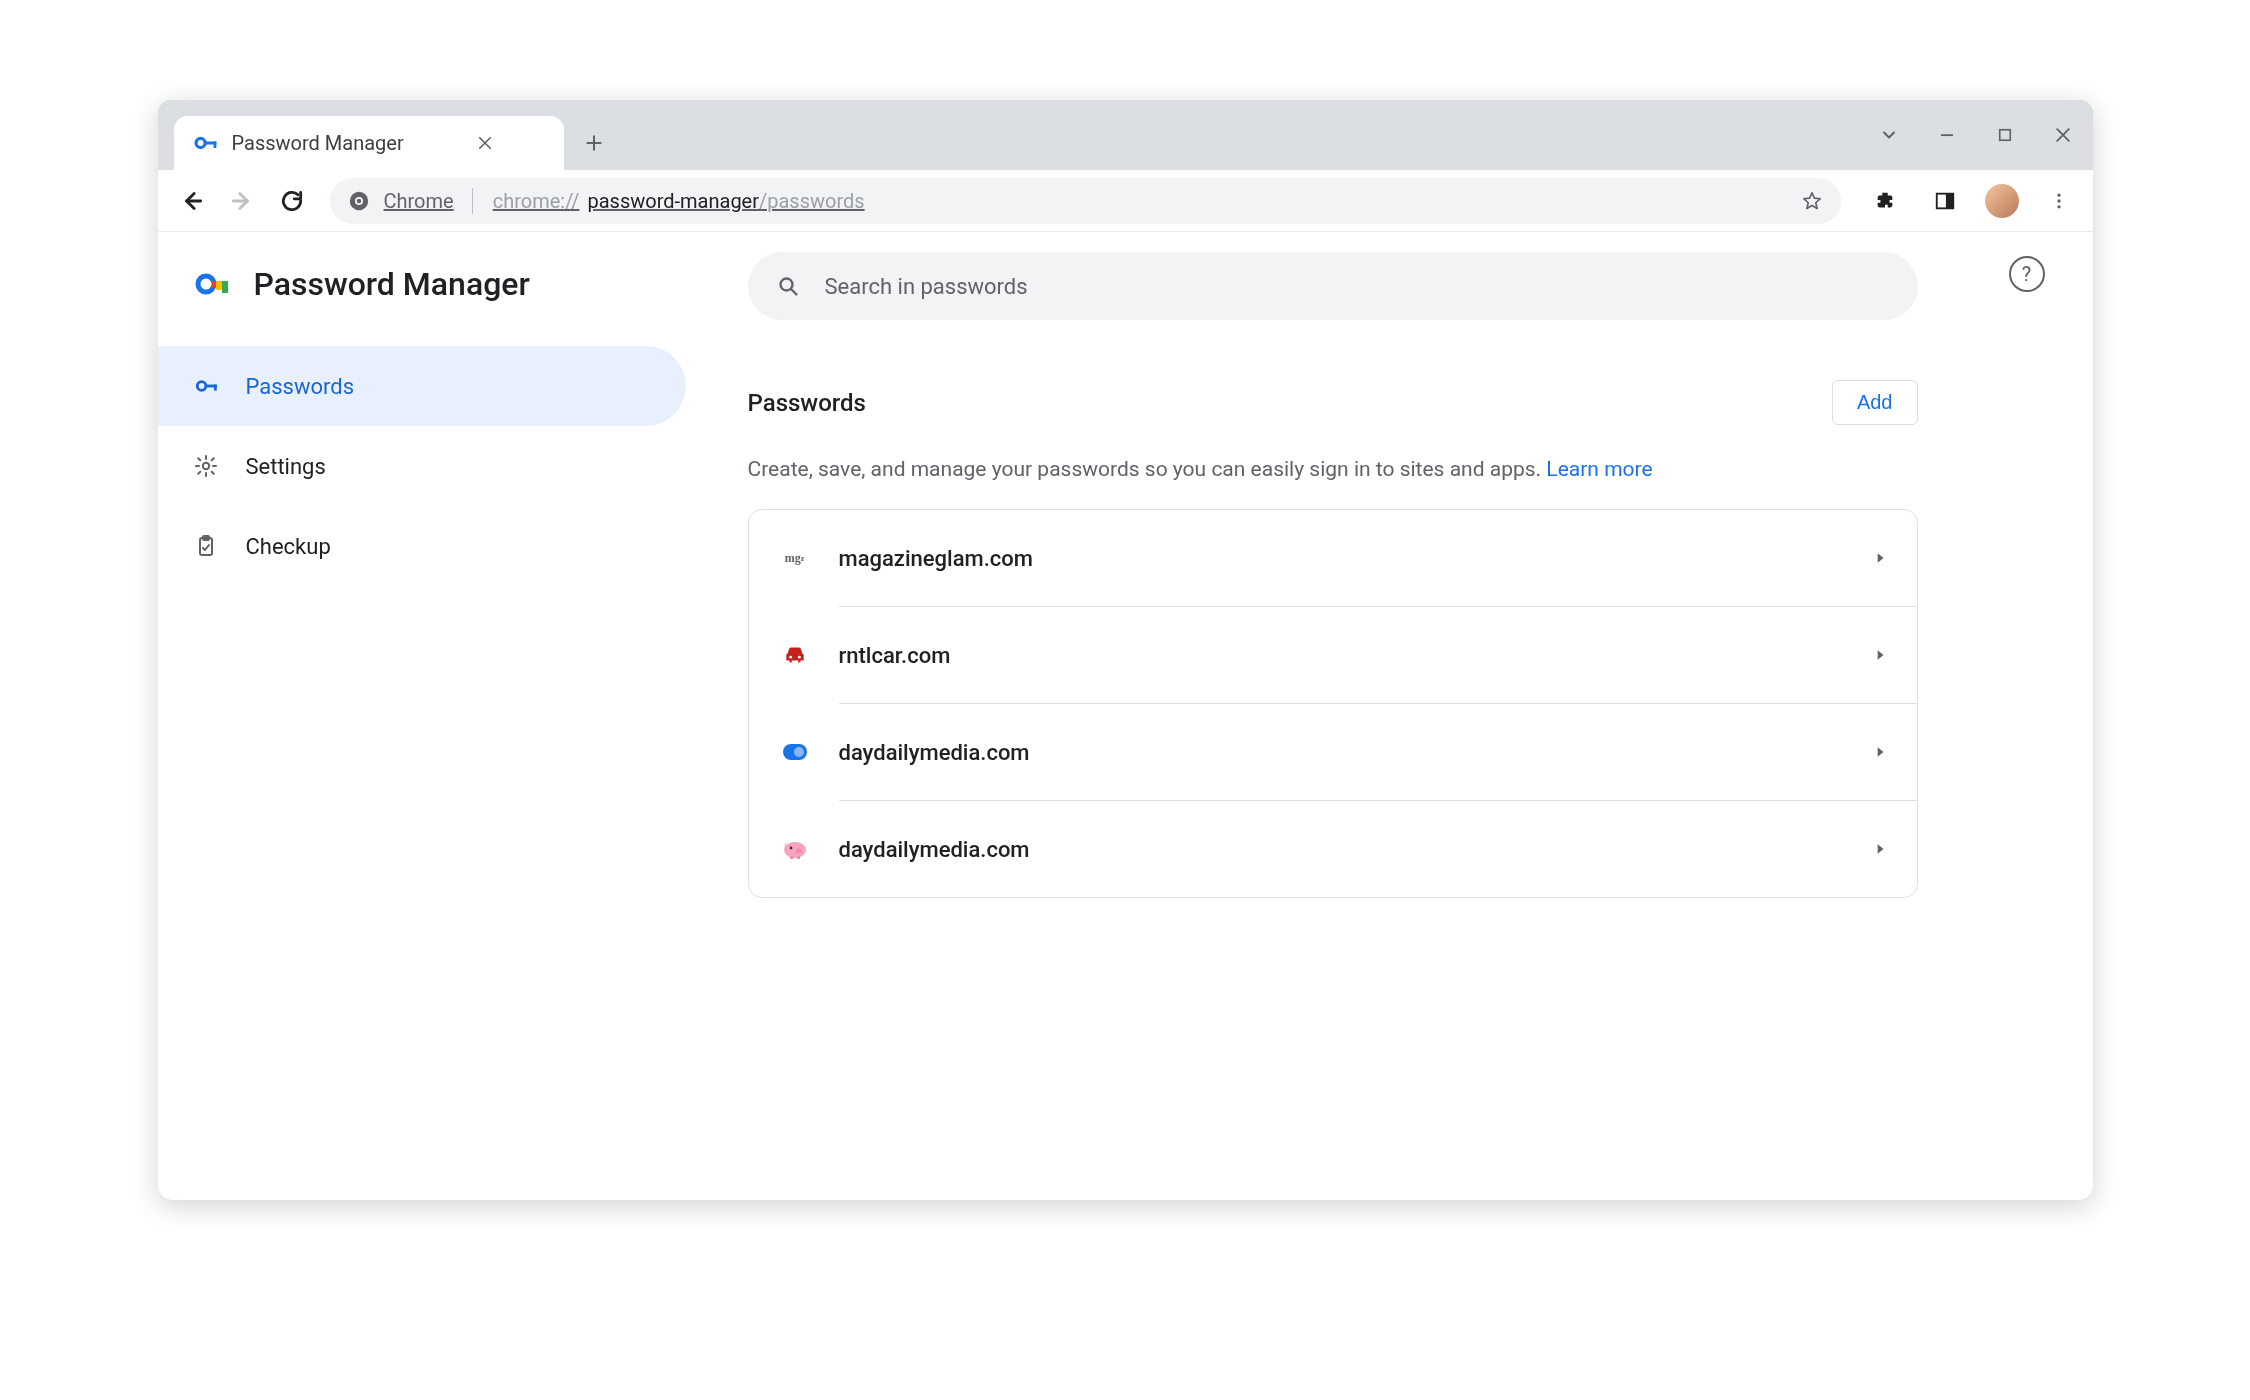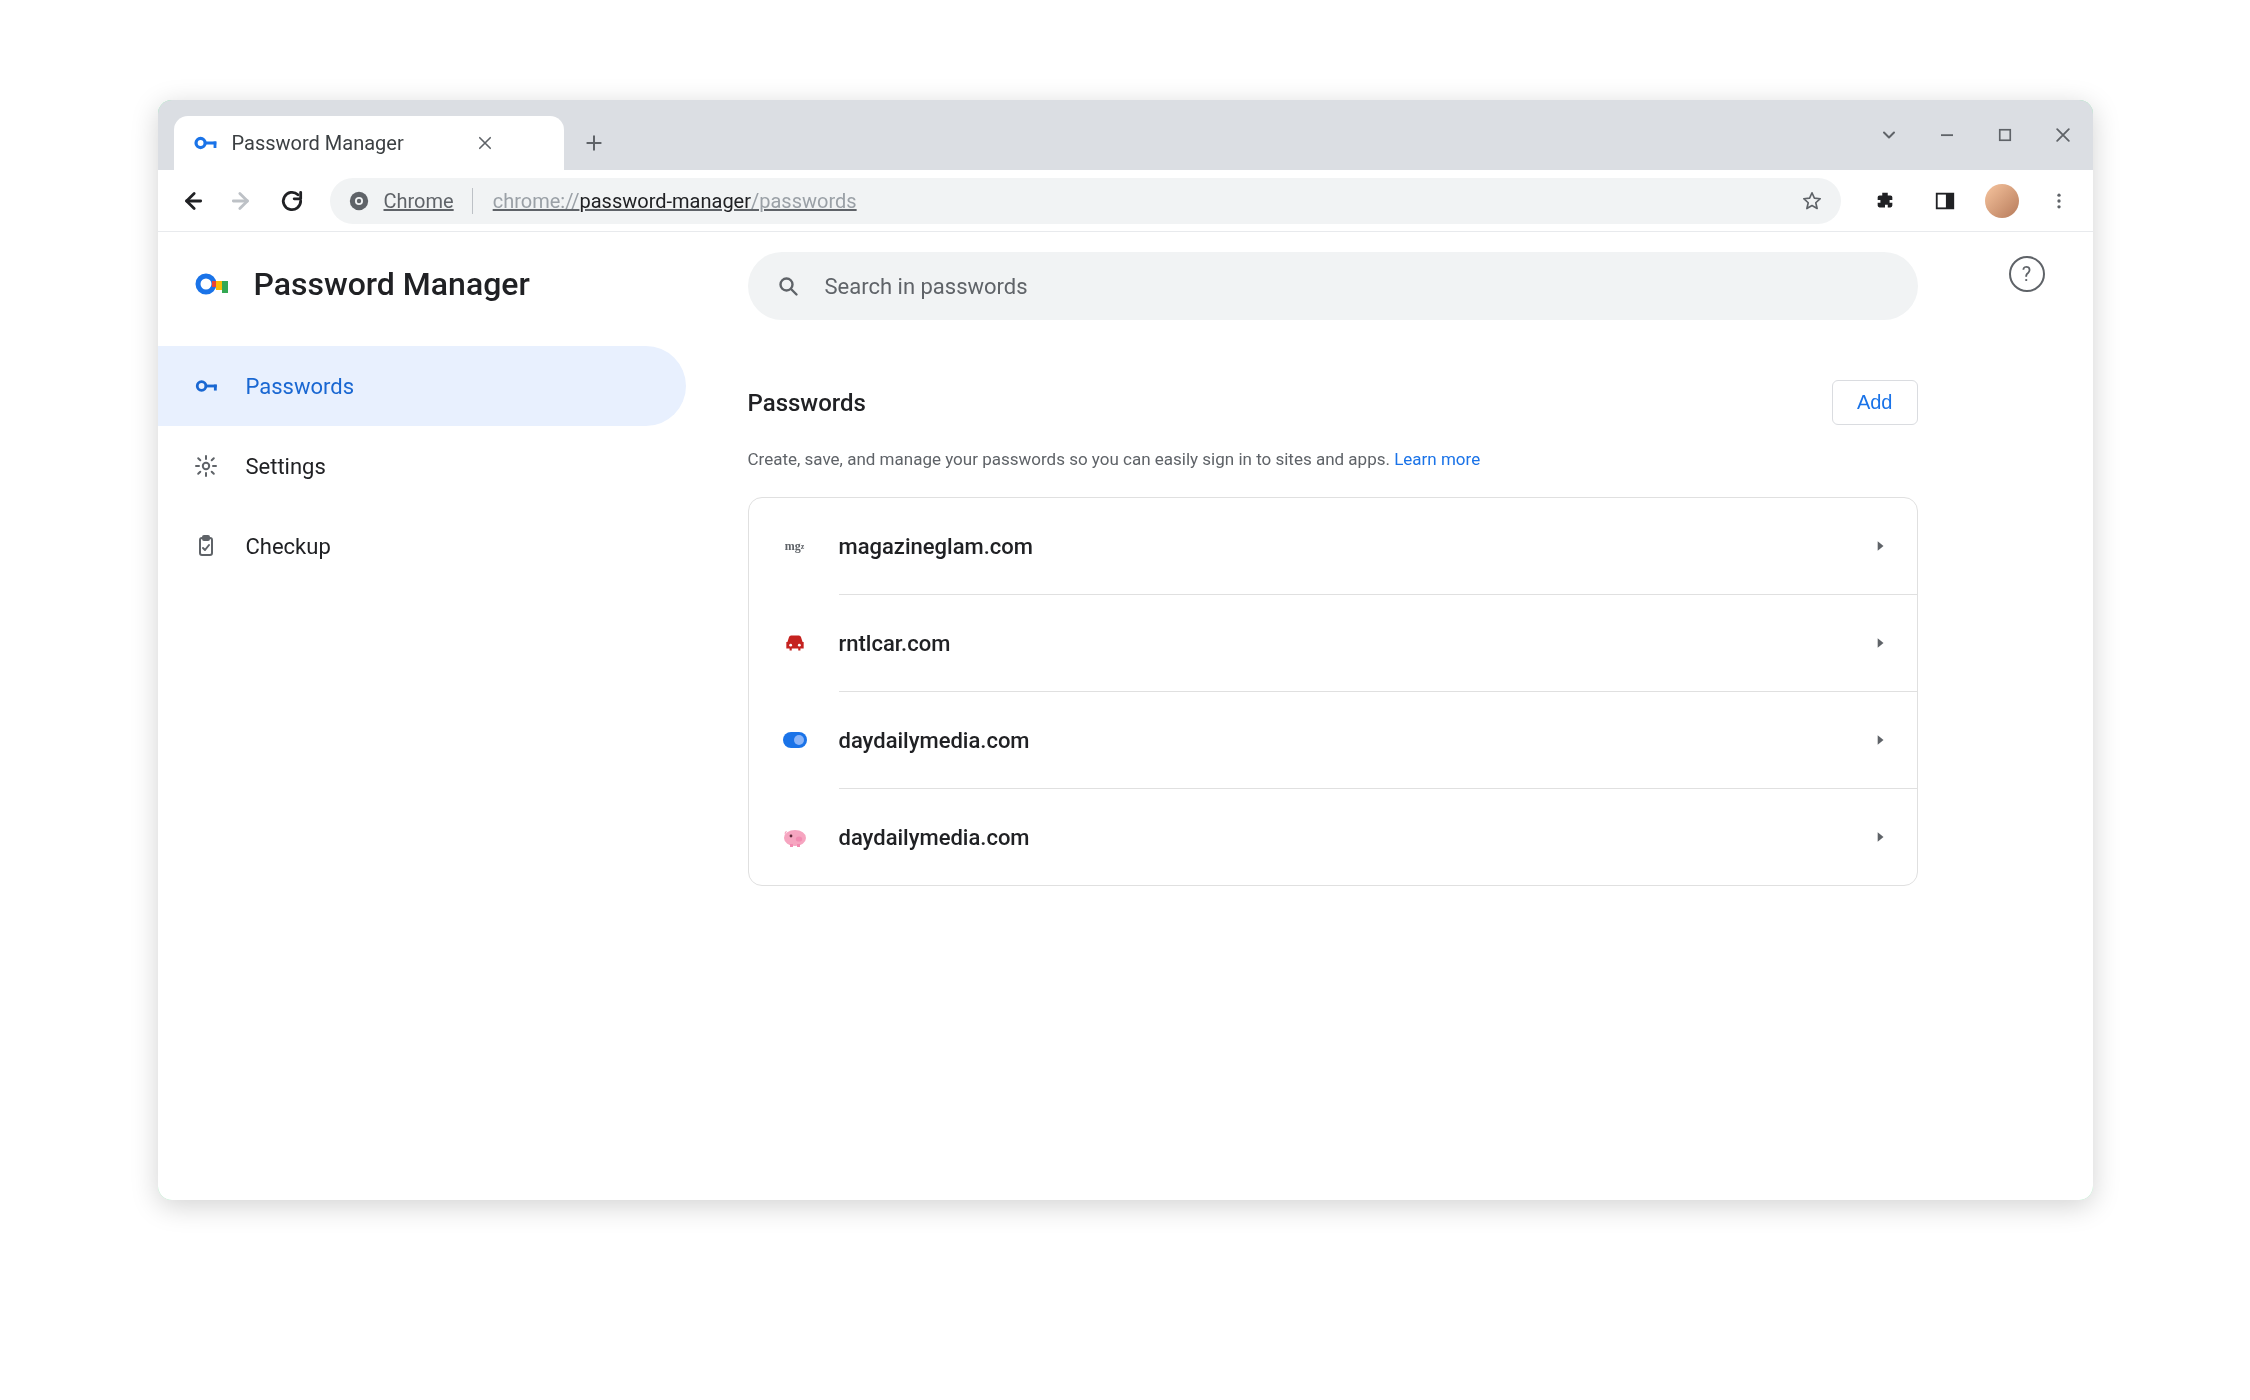--- a/index.html
+++ b/index.html
@@ -34,21 +34,21 @@
   .tbtn { width: 40px; height: 40px; display:flex;align-items:center;justify-content:center; color:#5f6368; border-radius:50%; }
   .tbtn.disabled { color:#bdc1c6; }
   .omnibox {
     flex:1; height: 46px; margin: 0 8px; border-radius: 23px; background:#f1f3f4;
     display:flex; align-items:center; padding: 0 18px; gap:14px; color:#5f6368; font-size:20px;text-decoration:underline;
   }
   .omnibox .chrome-icon svg{ display:block;}
   .omnibox .label { color:#5f6368;}
   .omnibox .sep { width:1px; height:26px; background:#bdc1c6; margin: 0 6px 0 4px;}
   .omnibox .url-rest { color:#9aa0a6;}
-  .omnibox .url-bold { color:#202124;}
+  .omnibox .url-bold { color:#202124;margin-left:8px;}
   .omnibox .star { margin-left:auto; color:#5f6368;}
   .right-tools { display:flex; align-items:center; gap:20px; padding-left:6px;}
   .avatar { width:34px; height:34px; border-radius:50%; background: linear-gradient(135deg,#f7c59f,#b67a5a); }
 
   
   .content { flex:1; background:#fff; display:flex; overflow:hidden; }
   .sidebar { width: 550px; padding-top: 22px; }
   .brand { display:flex; align-items:center; gap:20px; padding: 10px 36px 22px; }
   .brand svg { display:block;}
   .brand-title { font-size: 32px; font-weight:500; color:#202124; }
@@ -70,21 +70,21 @@
   }
   .help { position:absolute; right:48px; top:24px; width:36px;height:36px; border:2px solid #5f6368; border-radius:50%; display:flex;align-items:center;justify-content:center; color:#5f6368; font-size:20px;}
 
   .section { margin-top: 60px; width: 1170px; }
   .sec-head { display:flex; align-items:center; justify-content:space-between; }
   .sec-title { font-size: 24px; font-weight: 500; color:#202124; }
   .add-btn {
     border:1px solid #dadce0; color:#1a73e8; background:#fff; border-radius:6px;
     padding: 10px 24px; font-size:20px; cursor:pointer;
   }
-  .sec-desc { margin-top: 24px; font-size: 17px; color:#5f6368; }
+  .sec-desc { margin-top: 32px; font-size: 21px; color:#5f6368; }
   .sec-desc a { color:#1a73e8; text-decoration:none; }
 
   .card {
     margin-top: 28px; border:1px solid #e0e0e0; border-radius:14px; overflow:hidden;
   }
   .row {
     display:flex; align-items:center; height:96px; padding:0 30px; gap:28px;
   }
   .row + .row-sep { height:1px; background:#e0e0e0; margin:0 0 0 90px; }
   .row .favi { width:32px; height:32px; display:flex;align-items:center;justify-content:center; }

